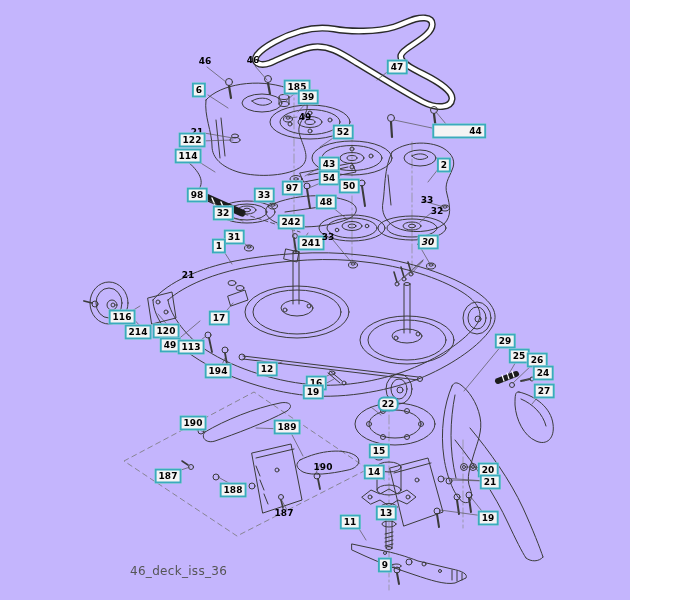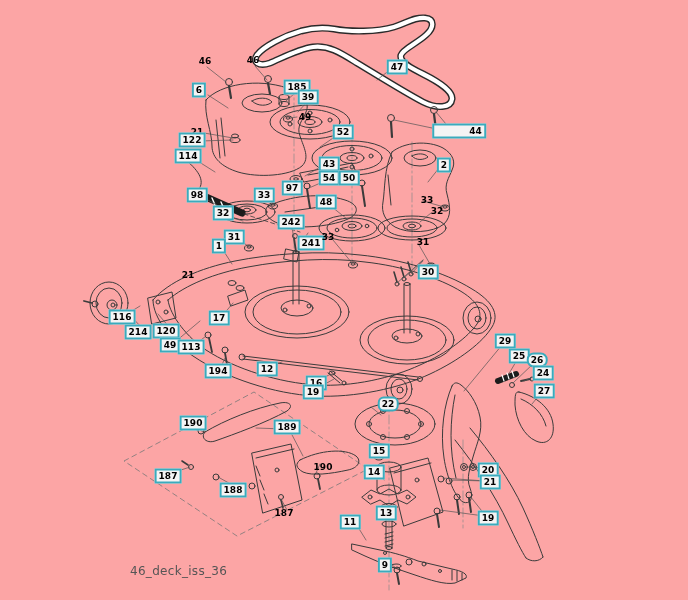--- a/index.html
+++ b/index.html
@@ -1,16 +1,16 @@
 <!DOCTYPE html>
 <html style="--accent: #3aabbd; --boxbg: #f4f4f4;"><head>
 <meta charset="utf-8">
 <style>
   html,body{margin:0;padding:0;background:#fff;}
-  .stage{position:relative;width:688px;height:600px;background:#fca5a5;overflow:hidden;
+  .stage{position:relative;width:630px;height:600px;background:#c4b5fd;overflow:hidden;
          font-family:"DejaVu Sans","Liberation Sans",sans-serif;}
   .stage svg{position:absolute;left:0;top:0;}
   #callout-layer{position:absolute;left:0;top:0;width:100%;height:100%;z-index:3;}
   .callout{position:absolute;transform:translate(-50%,-50%);
            font:bold 9px "DejaVu Sans","Liberation Sans",sans-serif;
            color:#000;white-space:nowrap;line-height:10px;}
   .callout.boxed{border:2px solid var(--accent,#3aabbd);background:var(--boxbg,#f4f4f4);
                  padding:0 2px;line-height:11px;}
   .footer-label{position:absolute;left:130px;top:564px;font-size:12px;color:#555;
                 letter-spacing:0.3px;z-index:2;}
@@ -398,33 +398,33 @@
       <div class="callout boxed" style="left: 397px; top: 67px;">47</div>
       <div class="callout boxed" style="left: 459px; top: 131px; padding-left: 35px;">44</div>
       <div class="callout boxed" style="left: 444px; top: 165px;">2</div>
       <div class="callout" style="left: 197px; top: 132px;">21</div>
       <div class="callout boxed" style="left: 192px; top: 140px;">122</div>
       <div class="callout boxed" style="left: 188px; top: 156px;">114</div>
       <div class="callout boxed" style="left: 197px; top: 195px;">98</div>
       <div class="callout boxed" style="left: 329px; top: 164px;">43</div>
       <div class="callout boxed" style="left: 292px; top: 188px;">97</div>
       <div class="callout boxed" style="left: 329px; top: 178px;">54</div>
-      <div class="callout boxed" style="left: 349px; top: 178px; text-align: center;">50</div>
+      <div class="callout boxed" style="left: 349px; top: 186px; text-align: center;">50</div>
       <div class="callout boxed" style="left: 264px; top: 195px;">33</div>
       <div class="callout boxed" style="left: 223px; top: 213px;">32</div>
       <div class="callout boxed" style="left: 234px; top: 237px;">31</div>
       <div class="callout boxed" style="left: 219px; top: 246px;">1</div>
       <div class="callout boxed" style="left: 291px; top: 222px;">242</div>
       <div class="callout boxed" style="left: 311px; top: 228px; margin-top: 15px;">241</div>
       <div class="callout boxed" style="left: 326px; top: 202px;">48</div>
       <div class="callout" style="left: 328px; top: 237px;">33</div>
       <div class="callout" style="left: 427px; top: 200px;">33</div>
       <div class="callout" style="left: 437px; top: 211px;">32</div>
       <div class="callout" style="left: 423px; top: 242px;">31</div>
-      <div class="callout boxed" style="left: 428px; top: 272px;">30</div>
+      <div class="callout boxed" style="left: 428px; top: 242px; font-style: italic;">30</div>
       <div class="callout" style="left: 188px; top: 275px;">21</div>
       <div class="callout boxed" style="left: 122px; top: 317px;">116</div>
       <div class="callout boxed" style="left: 138px; top: 332px;">214</div>
       <div class="callout boxed" style="left: 166px; top: 331px;">120</div>
       <div class="callout boxed" style="left: 170px; top: 345px;">49</div>
       <div class="callout boxed" style="left: 191px; top: 347px;">113</div>
       <div class="callout boxed" style="left: 219px; top: 318px;">17</div>
       <div class="callout boxed" style="left: 218px; top: 371px;">194</div>
       <div class="callout boxed" style="left: 267px; top: 369px;">12</div>
       <div class="callout boxed" style="left: 316px; top: 383px;">16</div>
@@ -436,21 +436,21 @@
       <div class="callout" style="left: 323px; top: 467px;">190</div>
       <div class="callout" style="left: 284px; top: 513px;">187</div>
       <div class="callout boxed" style="left: 388px; top: 404px; border-radius: 6px;">22</div>
       <div class="callout boxed" style="left: 379px; top: 451px;">15</div>
       <div class="callout boxed" style="left: 374px; top: 472px;">14</div>
       <div class="callout boxed" style="left: 386px; top: 513px;">13</div>
       <div class="callout boxed" style="left: 350px; top: 522px;">11</div>
       <div class="callout boxed" style="left: 385px; top: 565px;">9</div>
       <div class="callout boxed" style="left: 505px; top: 341px;">29</div>
       <div class="callout boxed" style="left: 519px; top: 356px;">25</div>
-      <div class="callout boxed" style="left: 537px; top: 360px; border-radius: 7px;">26</div>
+      <div class="callout boxed" style="left: 537px; top: 360px;">26</div>
       <div class="callout boxed" style="left: 543px; top: 373px;">24</div>
       <div class="callout boxed" style="left: 544px; top: 391px;">27</div>
       <div class="callout boxed" style="left: 488px; top: 470px;">20</div>
       <div class="callout boxed" style="left: 490px; top: 482px;">21</div>
       <div class="callout boxed" style="left: 488px; top: 518px;">19</div>
     </div>
 
   <div class="footer-label">46_deck_iss_36</div>
 </div>
 

